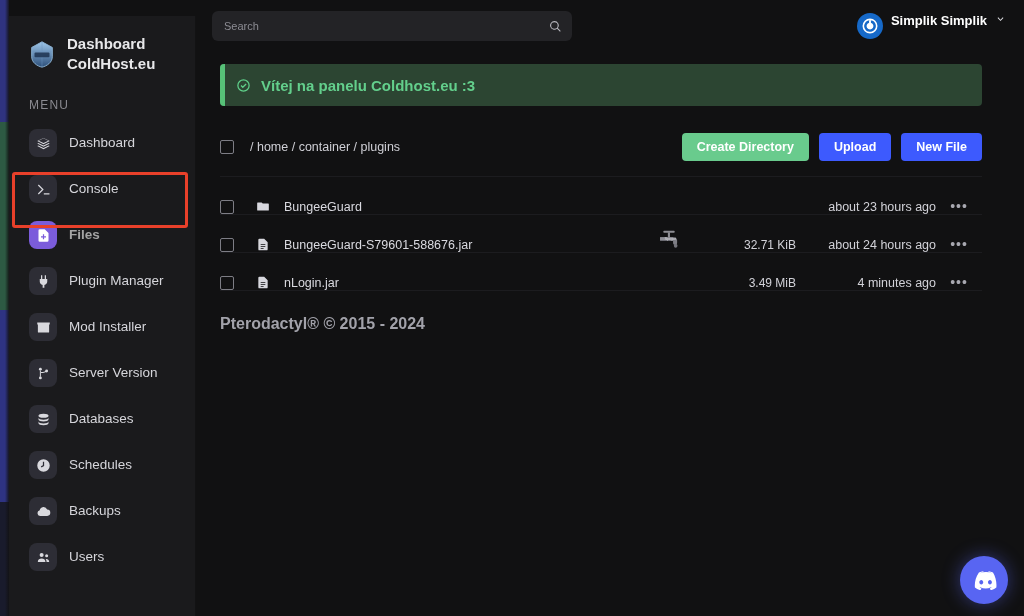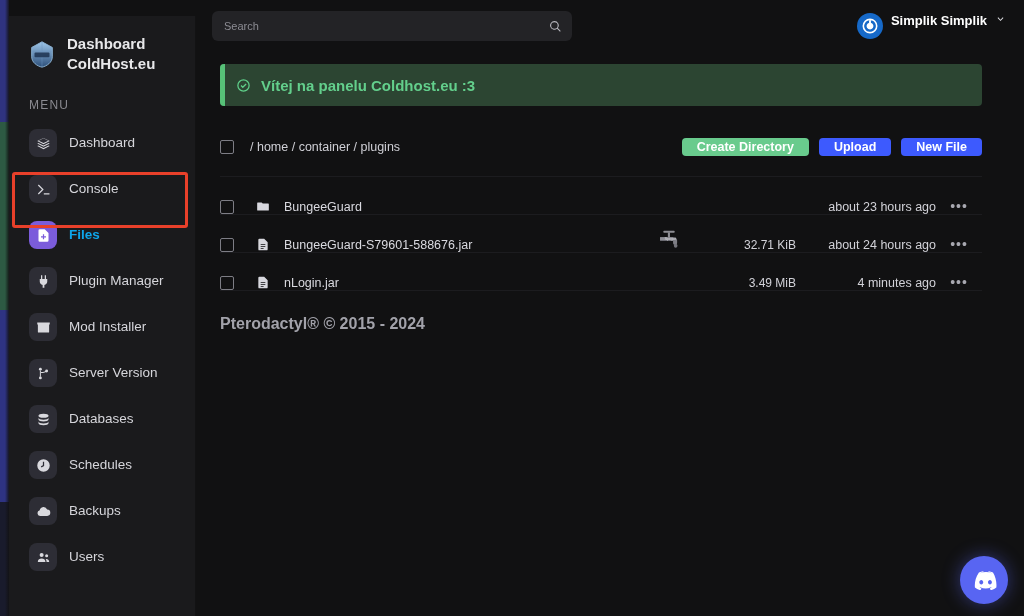--- a/index.html
+++ b/index.html
@@ -37,21 +37,21 @@
     padding: 9px 10px 9px 20px; cursor: pointer; position: relative;
   }
   .nav-icon {
     width: 28px; height: 28px; flex: 0 0 28px; border-radius: 8px;
     background: #2d2d35; display: flex; align-items: center; justify-content: center;
   }
   .nav-icon.active { background: #7b5cdb; }
   .nav-icon svg { width: 15px; height: 15px; fill: #d9d9de; }
   .nav-icon.active svg { fill: #ffffff; }
   .nav-text { font-size: 13.5px; line-height: 18px; color: #d6d6db; max-width: 110px; }
-  .nav-text.active { color: #0ea5e9; font-weight: 700; }
+  .nav-text.active { color: #a3a3a3; font-weight: 700; }
 
   
   .annot-box {
     position: absolute; left: 12px; top: 172px; width: 176px; height: 56px;
     border: 3px solid #e8402a; border-radius: 3px; pointer-events: none; z-index: 40;
   }
 
   
   .main { position: absolute; left: 196px; top: 0; right: 0; height: 616px; background: #111112; }
 
@@ -90,21 +90,21 @@
   
   .fm { margin: 26px 42px 0 24px; }
   .fm-head { display: flex; align-items: center; height: 30px; }
   .cbox {
     width: 14px; height: 14px; border: 1.5px solid #7d7d85; border-radius: 2px;
     background: transparent; flex: 0 0 14px; cursor: pointer;
   }
   .breadcrumb { margin-left: 16px; font-size: 12.5px; color: #cfcfd5; }
   .fm-actions { margin-left: auto; display: flex; gap: 10px; }
   .btn {
-    height: 18px; padding: 0 15px; border: 0; border-radius: 4px; cursor: pointer;
+    height: 28px; padding: 0 15px; border: 0; border-radius: 4px; cursor: pointer;
     font-family: "Liberation Sans", sans-serif; font-size: 12.5px; font-weight: 700;
     color: #ffffff; display: flex; align-items: center;
   }
   .btn-green { background: #69cb8d; }
   .btn-blue  { background: #3d5afe; }
 
   .fm-list { margin-top: 14px; border-top: 1px solid #1c1c1f; }
   .fm-row {
     display: flex; align-items: flex-end; height: 38px;
     border-bottom: 1px solid #1c1c1f; cursor: pointer;

